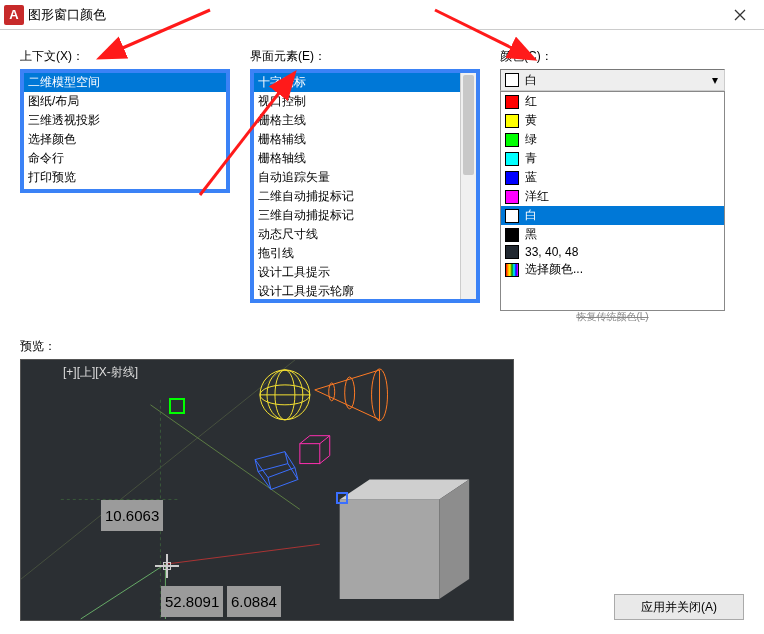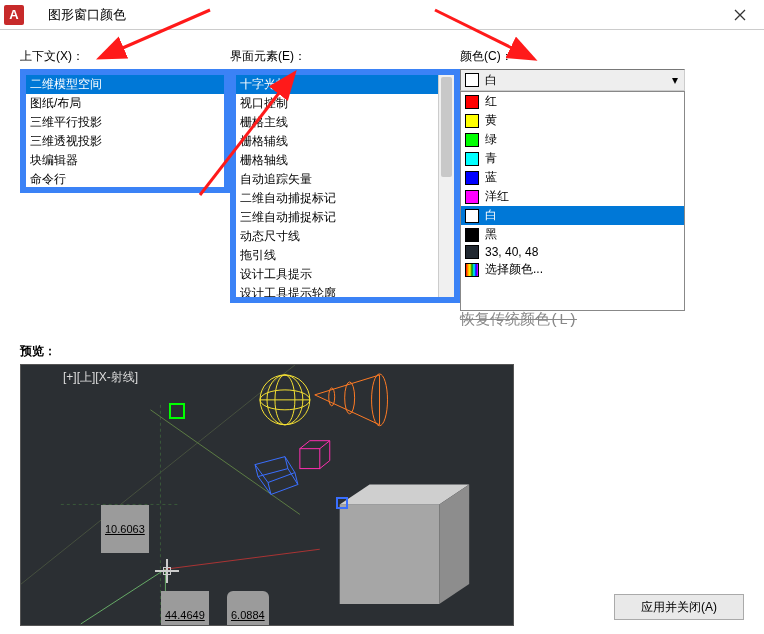--- a/index.html
+++ b/index.html
@@ -1,56 +1,56 @@
 <!DOCTYPE html>
 <html><head>
 <meta charset="utf-8">
 <style>
 * { box-sizing: border-box; margin: 0; padding: 0; font-family: "Microsoft YaHei", sans-serif; font-size: 12px; }
 body { width: 764px; height: 634px; background: #fff; overflow: hidden; position: relative; }
 
 .titlebar { height: 30px; background: #fff; border-bottom: 1px solid #ccc; display: flex; align-items: center; padding: 0 4px; }
 .app-icon { width: 20px; height: 20px; background: #c72a2a; color: #fff; font-weight: bold; display: flex; align-items: center; justify-content: center; font-size: 13px; border-radius: 2px; }
-.title-text { margin-left: 24px; font-size: 13px; }
+.title-text { margin-left: 4px; font-size: 13px; }
 .win-close { margin-left: auto; width: 40px; height: 30px; display: flex; align-items: center; justify-content: center; cursor: pointer; }
 .win-close svg { width: 12px; height: 12px; }
 
-.content { padding: 18px 20px 0 20px; display: flex; }
+.content { padding: 18px 20px 0 20px; display: flex; gap: 20px; }
 .col { display: flex; flex-direction: column; }
 .col.left { width: 210px; }
 .col.mid { width: 230px; }
 .col.right { width: 225px; }
 
 .section-label { margin-bottom: 4px; }
-.listbox { border: 6px solid #3b82f6; background: #fff; overflow-y: auto; }
+.listbox { border: 4px solid #3b82f6; background: #fff; overflow-y: auto; }
 .listbox.left { height: 124px; }
 .listbox.mid { height: 234px; position: relative; }
 .listbox.right { height: 220px; border: 1px solid #888; }
 .listitem { padding: 1px 4px; cursor: default; white-space: nowrap; }
 .listitem.selected { background: #0078d7; color: #fff; }
 .dropdown-selected { border: 1px inset #ccc; height: 22px; display:flex; align-items:center; padding:0 4px; background:#eee; margin-bottom:0; position:relative;}
 .dropdown-selected:after{content:"▾"; position:absolute; right:6px;}
 .swatch-row { display:flex; align-items:center; padding:1px 4px; cursor:default;}
 .swatch-row.sel { background:#0078d7; color:#fff;}
 .swatch { width:14px; height:14px; border:1px solid #000; margin-right:6px; flex-shrink:0;}
 .rainbow { background: linear-gradient(90deg,red,orange,yellow,green,cyan,blue,magenta);}
-.restore-label { font-size:15px; color:#888; text-align:left; margin-top:-1px; text-decoration:line-through;font-family:Liberation Mono, monospace;}
-
-.preview-label { margin: 14px 0 4px 20px; clear:both;font-weight:bold;}
+.restore-label { font-size:10px; color:#888; text-align:center; margin-top:-1px; text-decoration:line-through;}
+
+.preview-label { margin: 14px 0 4px 20px; clear:both;}
 .preview { margin: 0 20px; width: 494px; height: 262px; background: #2b2f33; border:1px solid #555; position: relative; overflow:hidden;}
 
 .btn-row { position:absolute; bottom:14px; right:20px; display:flex; gap:26px;margin-left:41px;}
 .btn { width:110px; height:26px; background:#e9e9e9; border:1px solid #aaa; cursor:pointer; display:flex; align-items:center; justify-content:center;}
 
 
 .arrow { position:absolute; pointer-events:none; z-index:50;}
 
 
 .vp-text{ position:absolute; color:#ddd; font-size:12px; top:4px; left:6px;padding-left:36px;}
-.coord-box{ position:absolute; background:#9b9b9b; color:#000; padding:18px 4px; font-size:11px;text-decoration:underline;}
+.coord-box{ position:absolute; background:#9b9b9b; color:#000; padding:7px 4px; font-size:15px;}
 .sq-marker{position:absolute; width:16px; height:16px; border:2px solid #0f0; background:transparent;}
 .sq-marker.blue{border-color:#3a6fff; width:12px; height:12px;}
 .cross{position:absolute; width:12px; height:12px;}
 .cross:before,.cross:after{content:"";position:absolute;background:#ccc;}
 .cross:before{left:5px;top:-6px;width:2px;height:24px;}
 .cross:after{top:5px;left:-6px;height:2px;width:24px;}
 .cross .cbox{position:absolute; width:8px;height:8px;border:1px solid #ccc;left:2px;top:2px;}
 svg.scene{position:absolute;inset:0;}
 
 
@@ -70,23 +70,22 @@
   </div>
 </div>
 
 <div class="content">
 
   <div class="col left">
     <div class="section-label">上下文(X)：</div>
     <div class="listbox left" id="context-list">
         <div class="listitem selected">二维模型空间</div>
         <div class="listitem">图纸/布局</div>
-        <div class="listitem">三维平行投影</div>
         <div class="listitem">三维透视投影</div>
-        <div class="listitem">块编辑器</div>
+        <div class="listitem">选择颜色</div>
         <div class="listitem">命令行</div>
         <div class="listitem">打印预览</div>
       </div>
   </div>
 
   <div class="col mid">
     <div class="section-label">界面元素(E)：</div>
     <div class="listbox mid">
       <div id="element-items">
           <div class="listitem selected">十字光标</div>
@@ -214,22 +213,22 @@
       <line x1="248" y1="118" x2="251" y2="130"></line>
     </g>
   </svg>
   <div class="vp-text">[+][上][X-射线]</div>
   <div class="sq-marker" style="left:148px; top:38px;"></div>
   <div class="sq-marker blue" style="left:315px; top:132px;"></div>
   <div class="cross" style="left:140px; top:200px;">
       <div class="cbox"></div>
     </div>
   <div class="coord-box" style="left:80px; top:140px;">10.6063</div>
-  <div class="coord-box" style="left:140px; top:226px;">44.4649</div>
-  <div class="coord-box" style="left:206px; top:226px;border-radius:6px;">6.0884</div>
+  <div class="coord-box" style="left:140px; top:226px;">52.8091</div>
+  <div class="coord-box" style="left:206px; top:226px;">6.0884</div>
 </div>
 
 <div class="btn-row">
   <div class="btn" style="width:130px">应用并关闭(A)</div>
 </div>
 
 <svg class="arrow" style="left:0;top:0;width:764px;height:634px">
   <defs>
     <marker id="ah" markerWidth="12" markerHeight="12" refX="2" refY="4" orient="auto">
       <path d="M0 0 L10 4 L0 8 Z" fill="#ff1a1a"></path>

